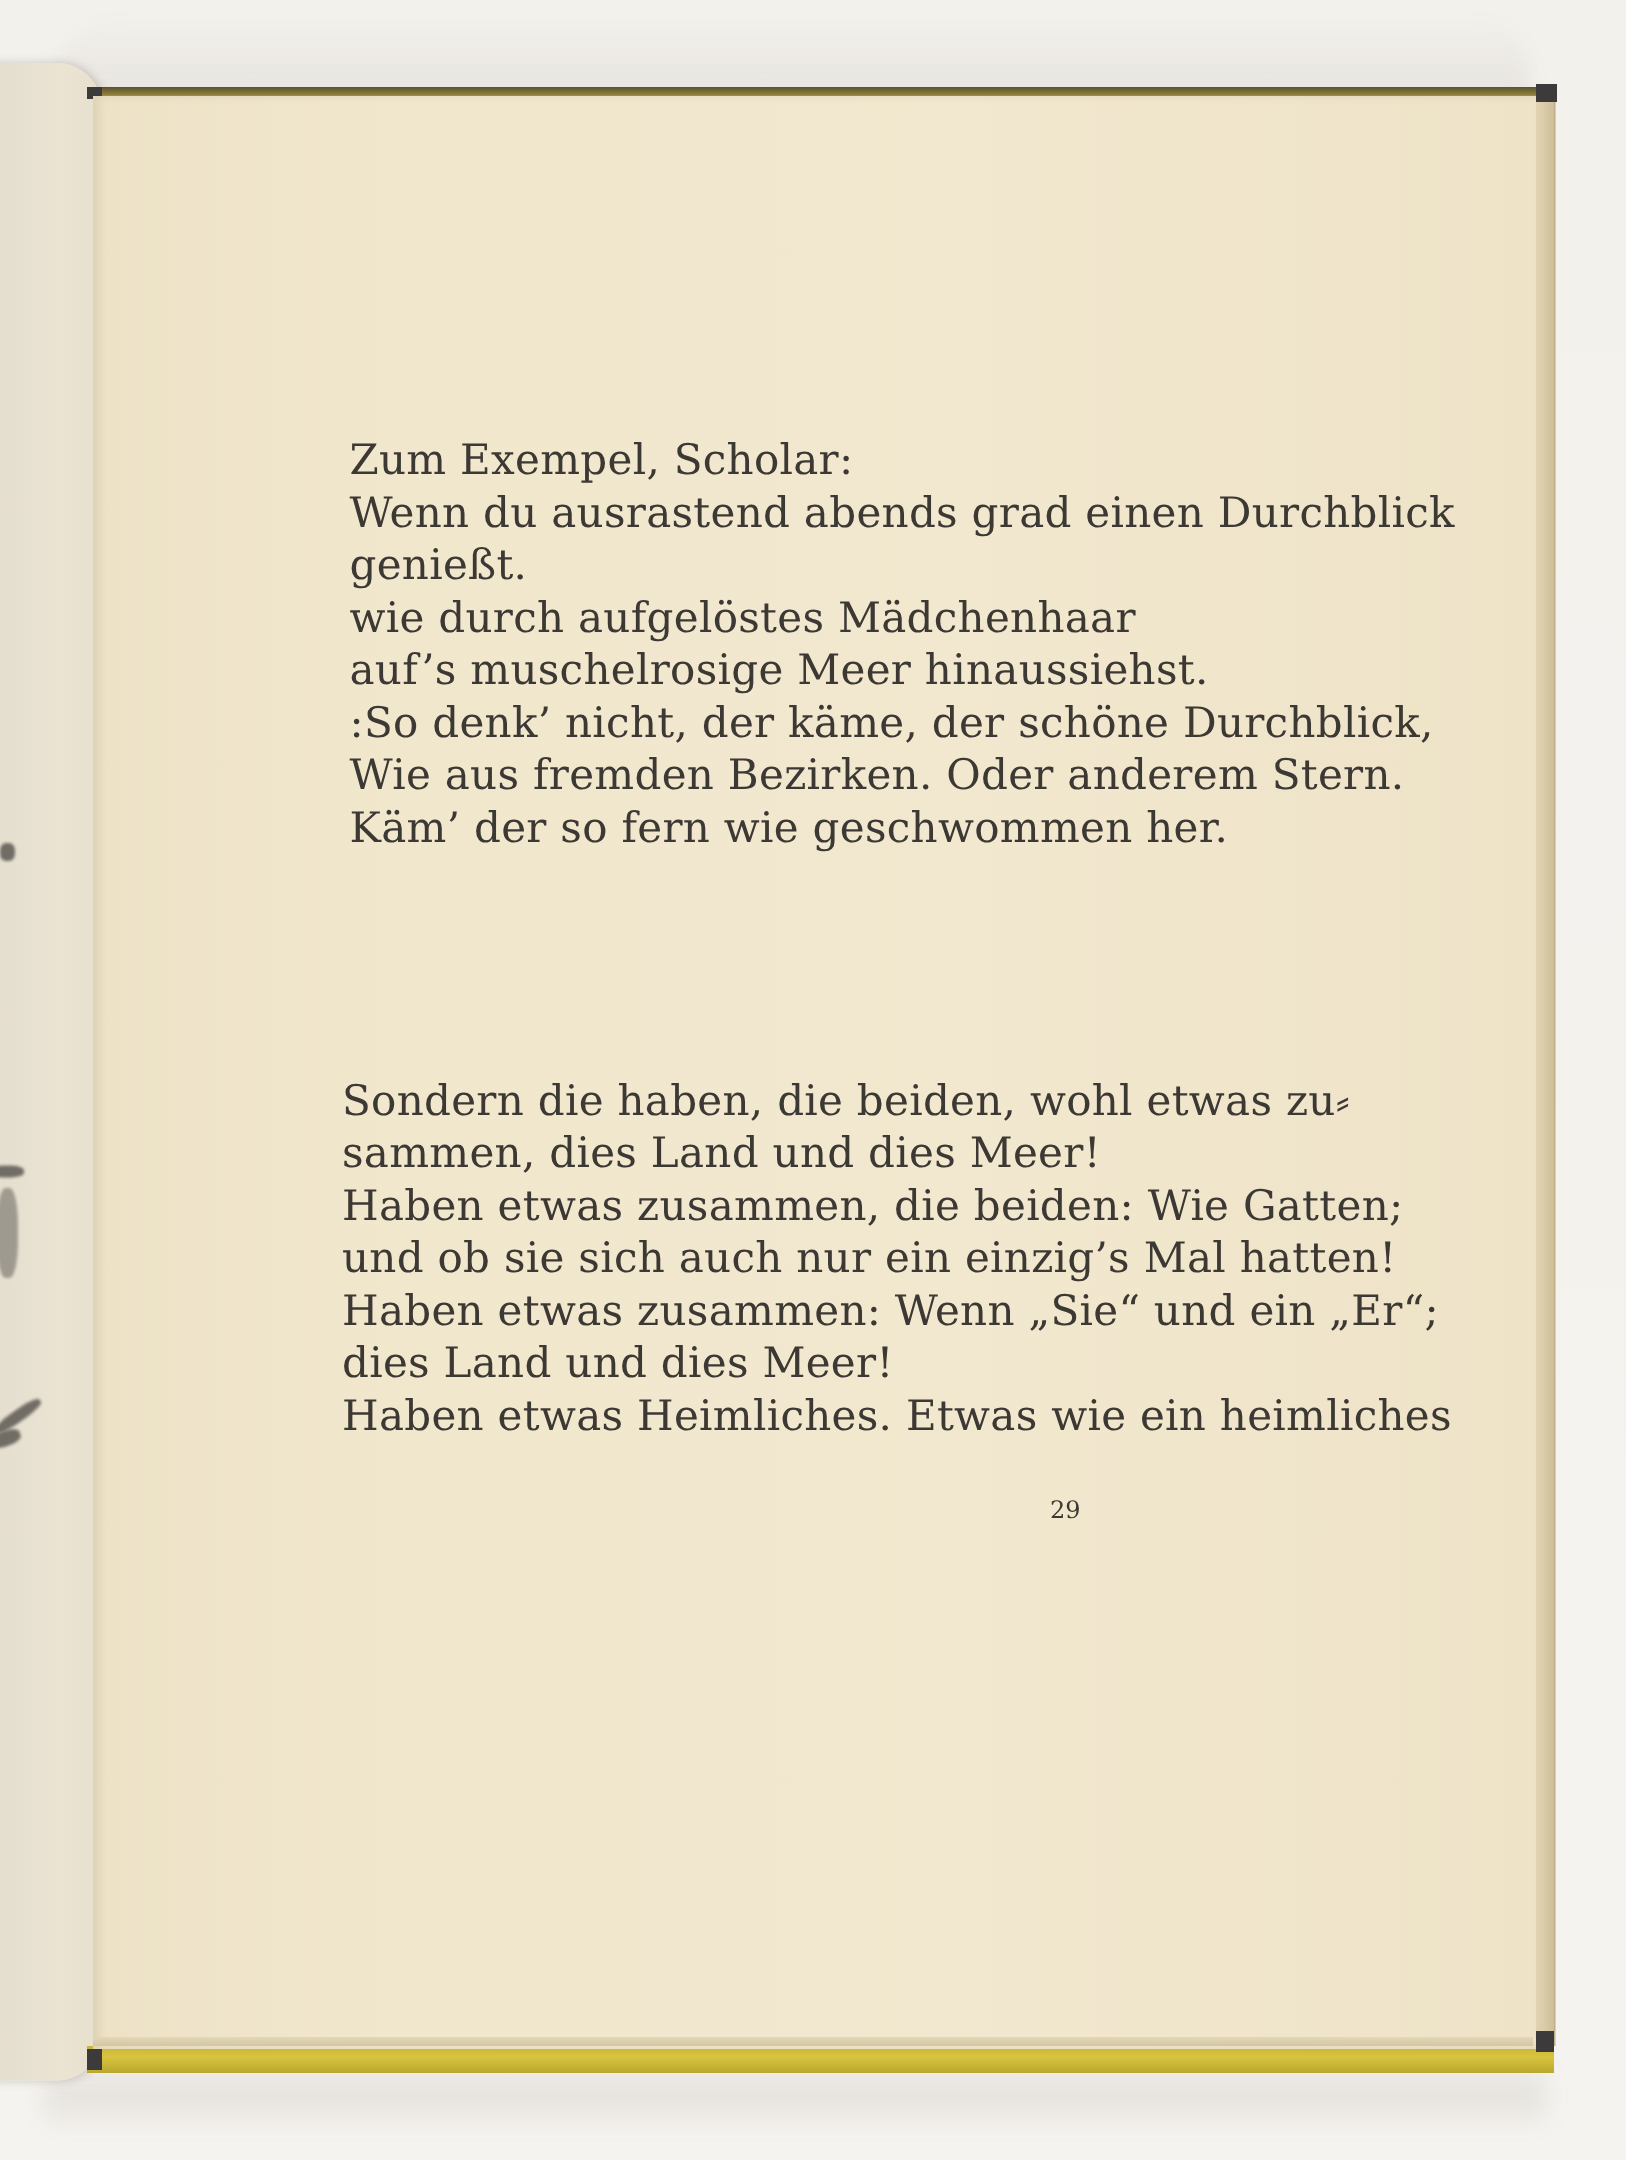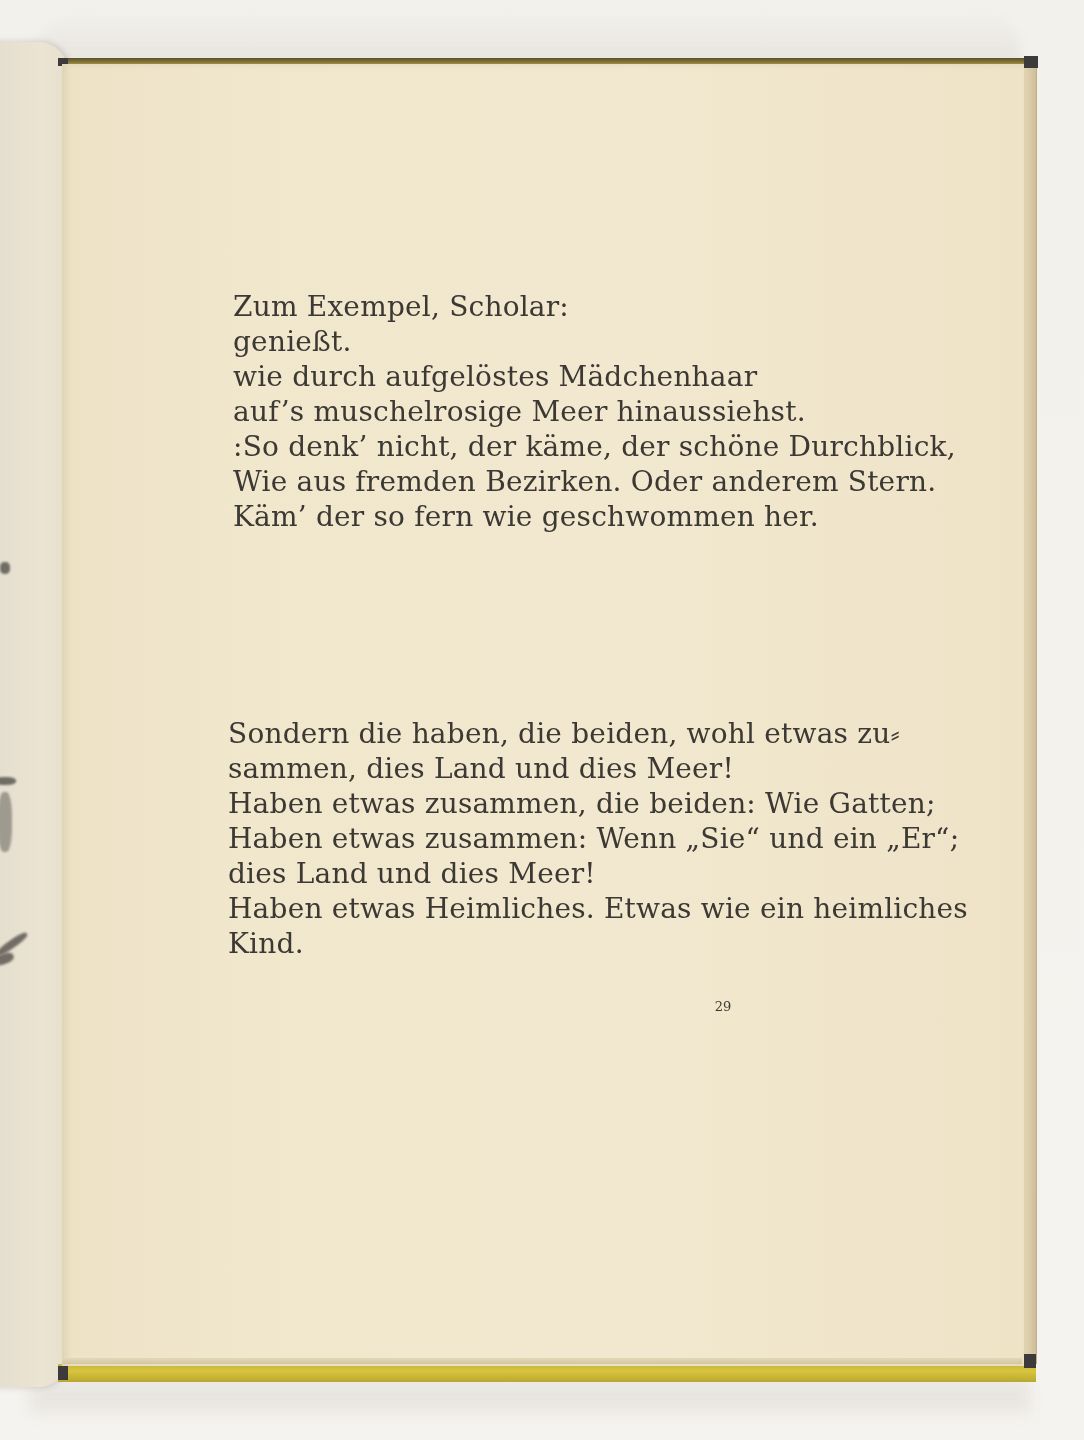--- a/index.html
+++ b/index.html
@@ -125,23 +125,23 @@
     .stanza-2 {
       left: 228px;
       top: 716px;
       width: 508px;
     }
     .page-number {
       position: absolute;
       left: 700px;
       top: 992px;
       width: 46px;
-      text-align: center;
+      text-align: left;
       color: #3c3833;
-      font-size: 13px;
+      font-size: 16px;
       line-height: 30px;
     }
   </style>
 </head>
 <body>
 
 <div class="backdrop"></div>
 <div class="shadow-top"></div>
 <div class="shadow-bottom"></div>
 
@@ -159,31 +159,32 @@
 <div class="corner" style="left:58px; top:58px; width:10px; height:8px;"></div>
 <div class="corner" style="left:1024px; top:56px; width:14px; height:12px;"></div>
 <div class="corner" style="left:58px; top:1366px; width:10px; height:14px;"></div>
 <div class="corner" style="left:1024px; top:1354px; width:12px; height:14px;"></div>
 
 <div class="page"></div>
 <div class="page-bottom-fold"></div>
 
 <div class="text-block stanza-1">
   <div class="line left">Zum Exempel, Scholar:</div>
+  <div class="line justify">Wenn du ausrastend abends grad einen Durchblick</div>
   <div class="line center">genießt.</div>
   <div class="line center">wie durch aufgelöstes Mädchenhaar</div>
   <div class="line left">auf’s muschelrosige Meer hinaussiehst.</div>
   <div class="line justify">:So denk’ nicht, der käme, der schöne Durchblick,</div>
   <div class="line justify">Wie aus fremden Bezirken. Oder anderem Stern.</div>
   <div class="line center">Käm’ der so fern wie geschwommen her.</div>
 </div>
 
 <div class="text-block stanza-2">
   <div class="line justify">Sondern die haben, die beiden, wohl etwas zu⸗</div>
   <div class="line center">sammen, dies Land und dies Meer!</div>
   <div class="line justify">Haben etwas zusammen, die beiden: Wie Gatten;</div>
+  <div class="line left">und ob sie sich auch nur ein einzig’s Mal hatten!</div>
   <div class="line justify">Haben etwas zusammen: Wenn „Sie“ und ein „Er“;</div>
   <div class="line left">dies Land und dies Meer!</div>
   <div class="line justify">Haben etwas Heimliches. Etwas wie ein heimliches</div>
-  <div class="line center">Kind.</div>
 </div>
 
 <div class="page-number">29</div>
 
 </body></html>

